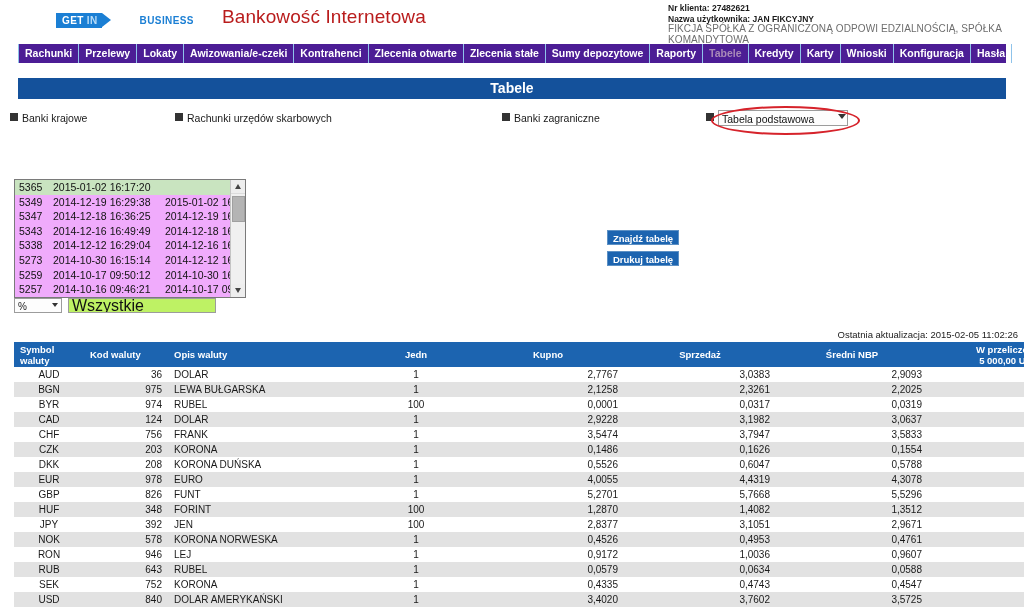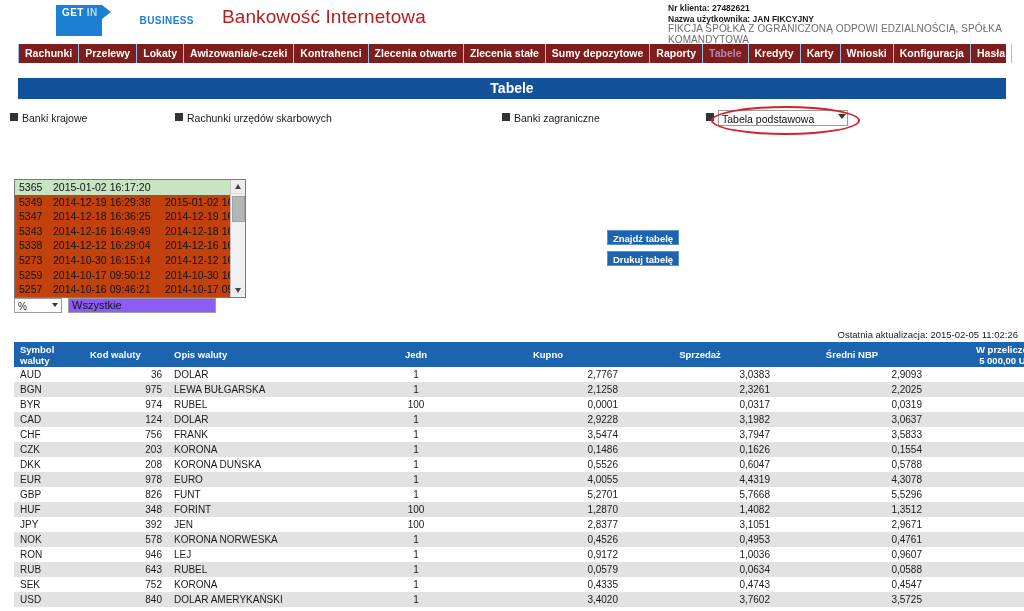--- a/index.html
+++ b/index.html
@@ -30,21 +30,21 @@
     display: flex;
     align-items: center;
     height: 16px;
   }
   .logo-arrow {
     position: relative;
     height: 15px;
     background: #1b7fd4;
     display: flex;
     align-items: center;
-    padding: 0 4px 16px 6px;
+    padding: 0 4px 0 6px;
   }
   .logo-arrow:after {
     content: "";
     position: absolute;
     right: -9px;
     top: 0;
     width: 0;
     height: 0;
     border-top: 7.5px solid transparent;
     border-bottom: 7.5px solid transparent;
@@ -98,21 +98,21 @@
   }
 
   
   .nav {
     position: absolute;
     left: 18px;
     top: 44px;
     width: 988px;
     height: 19px;
     display: flex;
-    background: #7f1d1d;
+    background: #4c1d95;
   }
   .nav-item {
     color: #ffffff;
     font-size: 10.5px;
     font-weight: bold;
     padding: 0 6px;
     line-height: 19px;
     border-right: 1px solid #8fc3ea;
     white-space: nowrap;
     cursor: pointer;
@@ -206,21 +206,21 @@
   }
 
   
   .listbox {
     position: absolute;
     left: 14px;
     top: 179px;
     width: 232px;
     height: 119px;
     border: 1px solid #7a7a7a;
-    background: #c2410c;
+    background: #f0abfc;
     overflow: hidden;
     box-sizing: border-box;
   }
   .lb-scrollarea {
     position: absolute;
     left: 0; top: 0;
     width: 216px;
     height: 117px;
     overflow: hidden;
   }
@@ -302,22 +302,22 @@
     cursor: pointer;
   }
   .pct-select .select-arrow { top: 4px; right: 3px; border-top-width: 4px; border-left-width: 3.5px; border-right-width: 3.5px; }
   .all-input {
     position: absolute;
     left: 54px;
     top: 0;
     width: 148px;
     height: 15px;
     border: 1px solid #9c9c9c;
-    background: #8b5cf6;
-    font-size: 11px;
+    background: #bef264;
+    font-size: 16px;
     line-height: 15px;
     padding-left: 3px;
     box-sizing: border-box;
     color: #111;
     font-family: "Liberation Sans", sans-serif;
   }
 
   
   .btn {
     position: absolute;
@@ -368,21 +368,21 @@
   .rates thead th.l { text-align: left; }
   .rates tbody td {
     font-size: 10px;
     height: 15px;
     padding: 0 6px;
     color: #1a1a1a;
     white-space: nowrap;
   }
   .rates tbody tr:nth-child(odd)  td { background: #ffffff; }
   .rates tbody tr:nth-child(even) td { background: #e2e2e2; }
-  .rates .c-sym  { text-align: left; width: 58px; }
+  .rates .c-sym  { text-align: center; width: 58px; }
   .rates .c-code { text-align: right; width: 72px; }
   .rates .c-desc { text-align: left;  width: 180px; }
   .rates .c-unit { text-align: center; width: 100px; }
   .rates .c-num  { text-align: right;  width: 140px; }
   .rates .c-last { text-align: right;  width: 150px; }
   .hdr-sym  { width: 58px; }
   .hdr-code { width: 72px; }
   .hdr-desc { width: 180px; }
   .hdr-unit { width: 100px; }
   .hdr-num  { width: 140px; }

